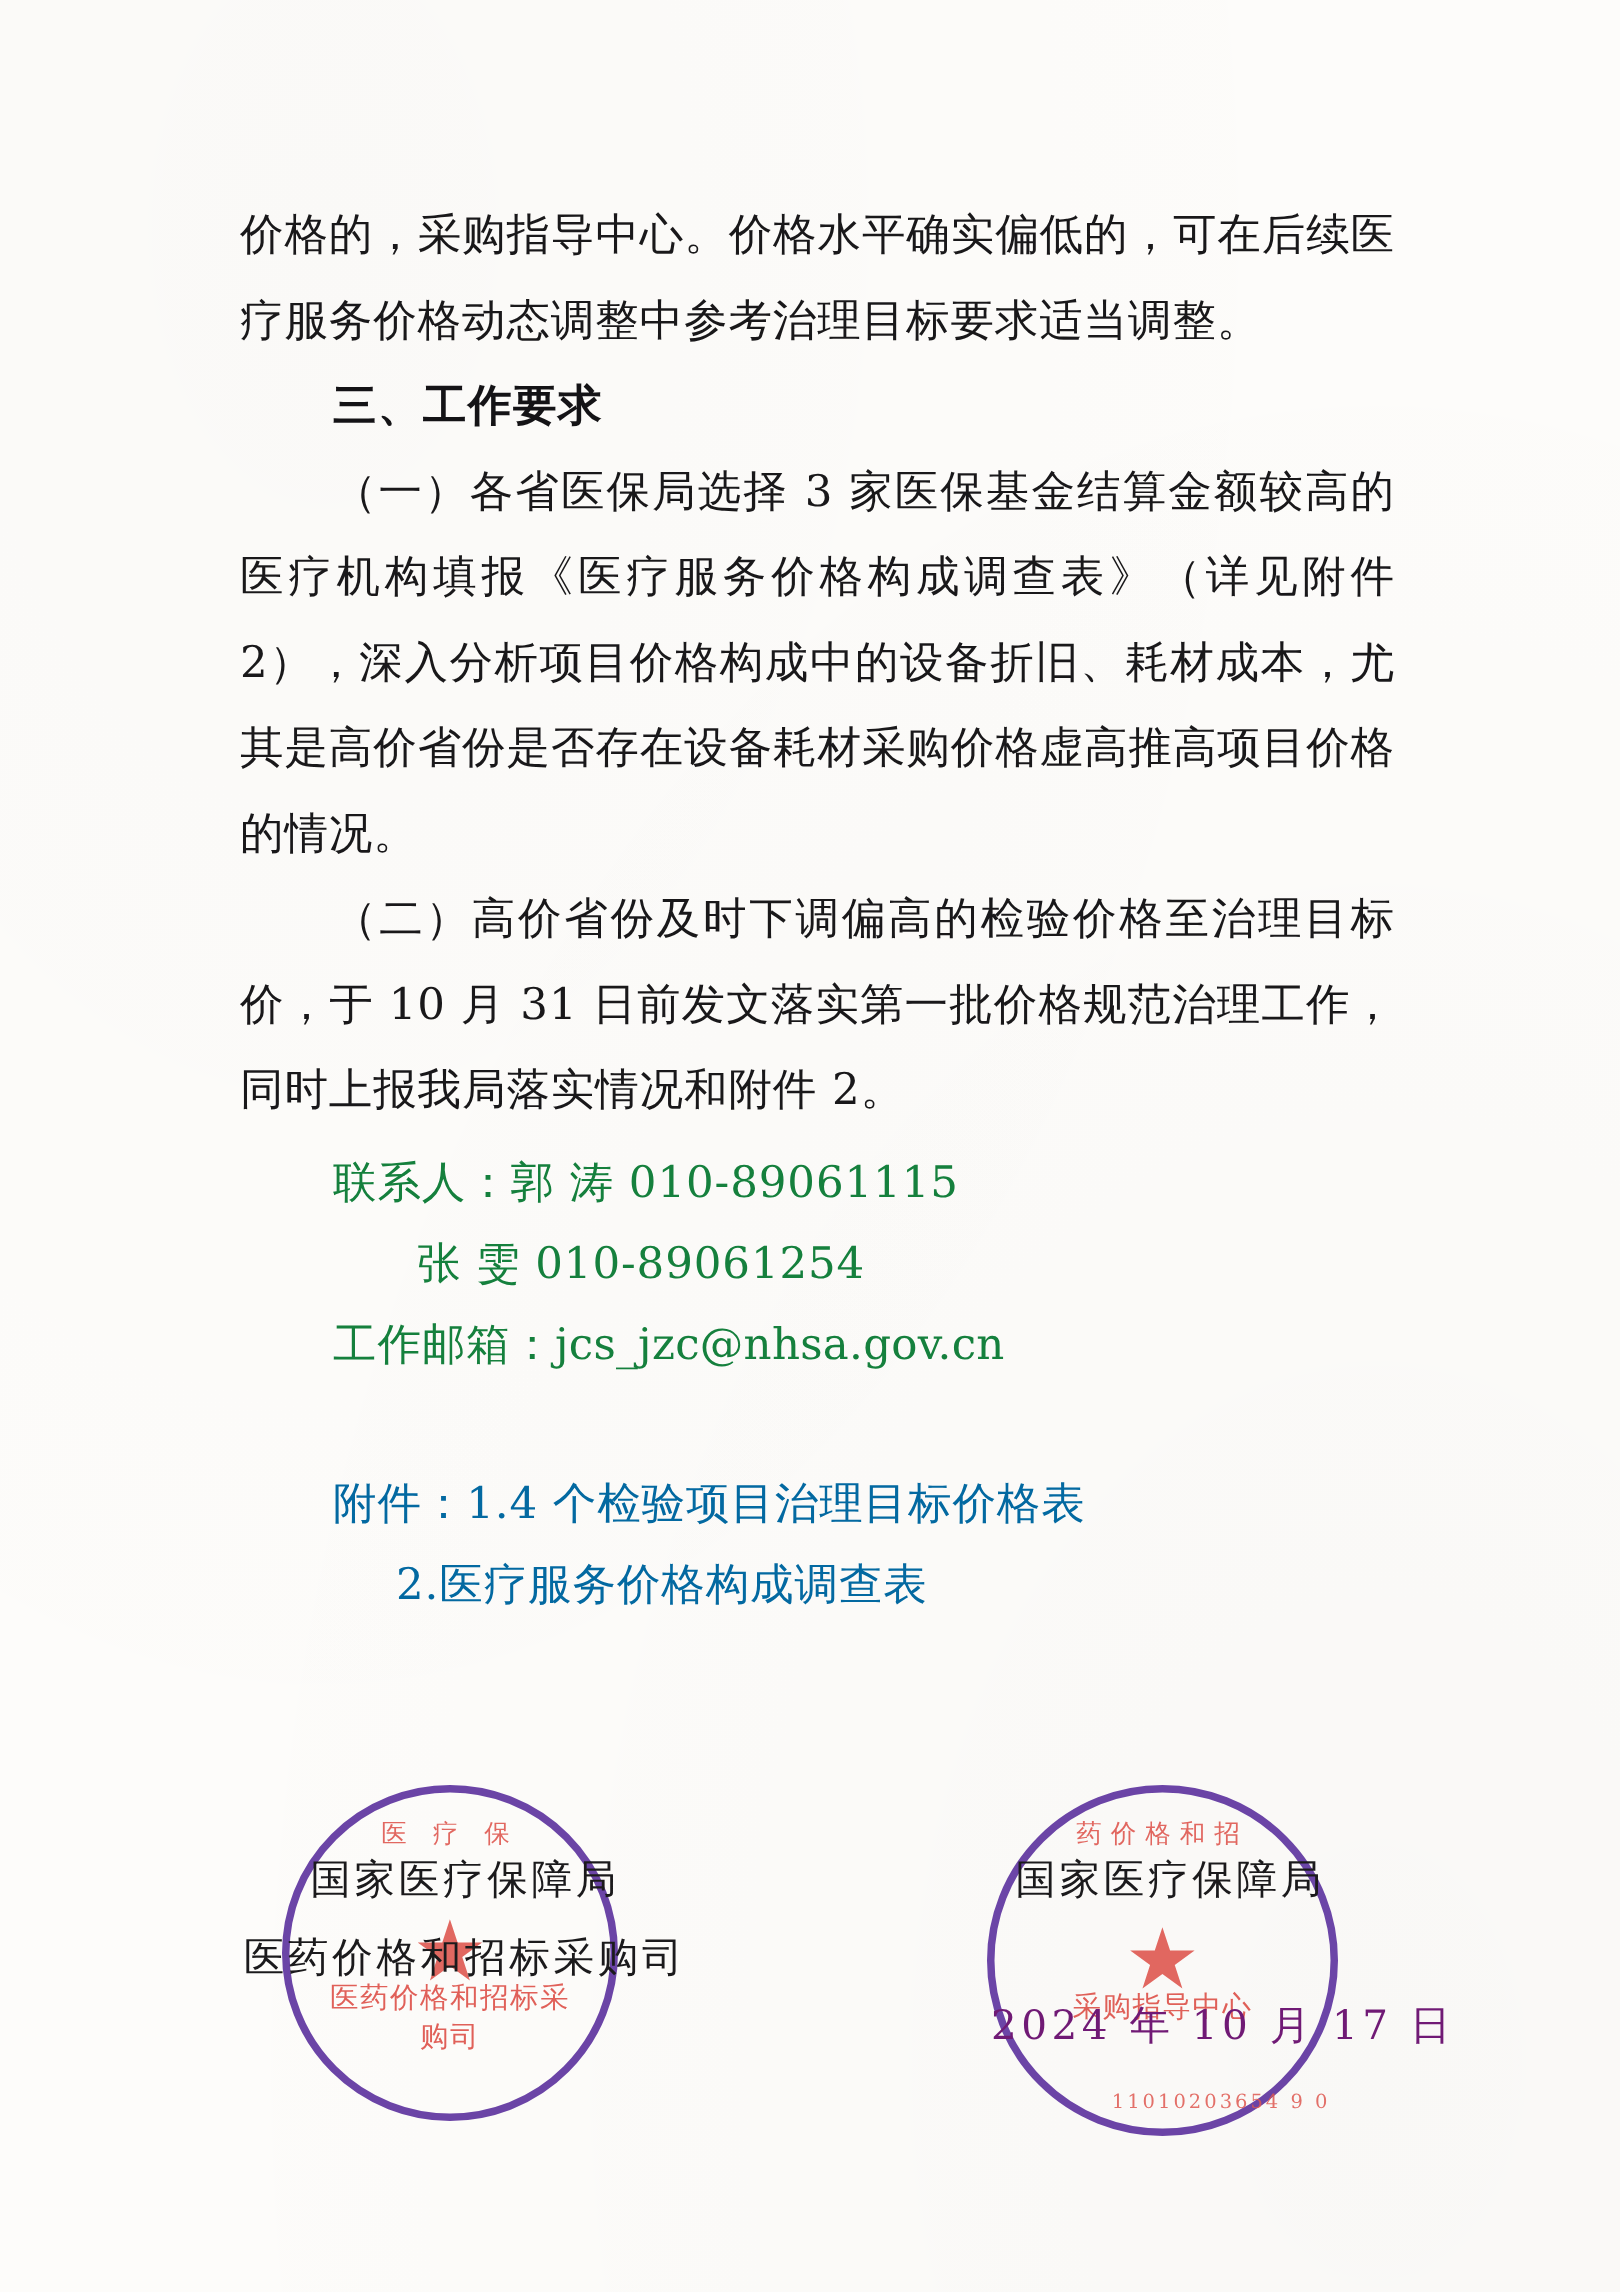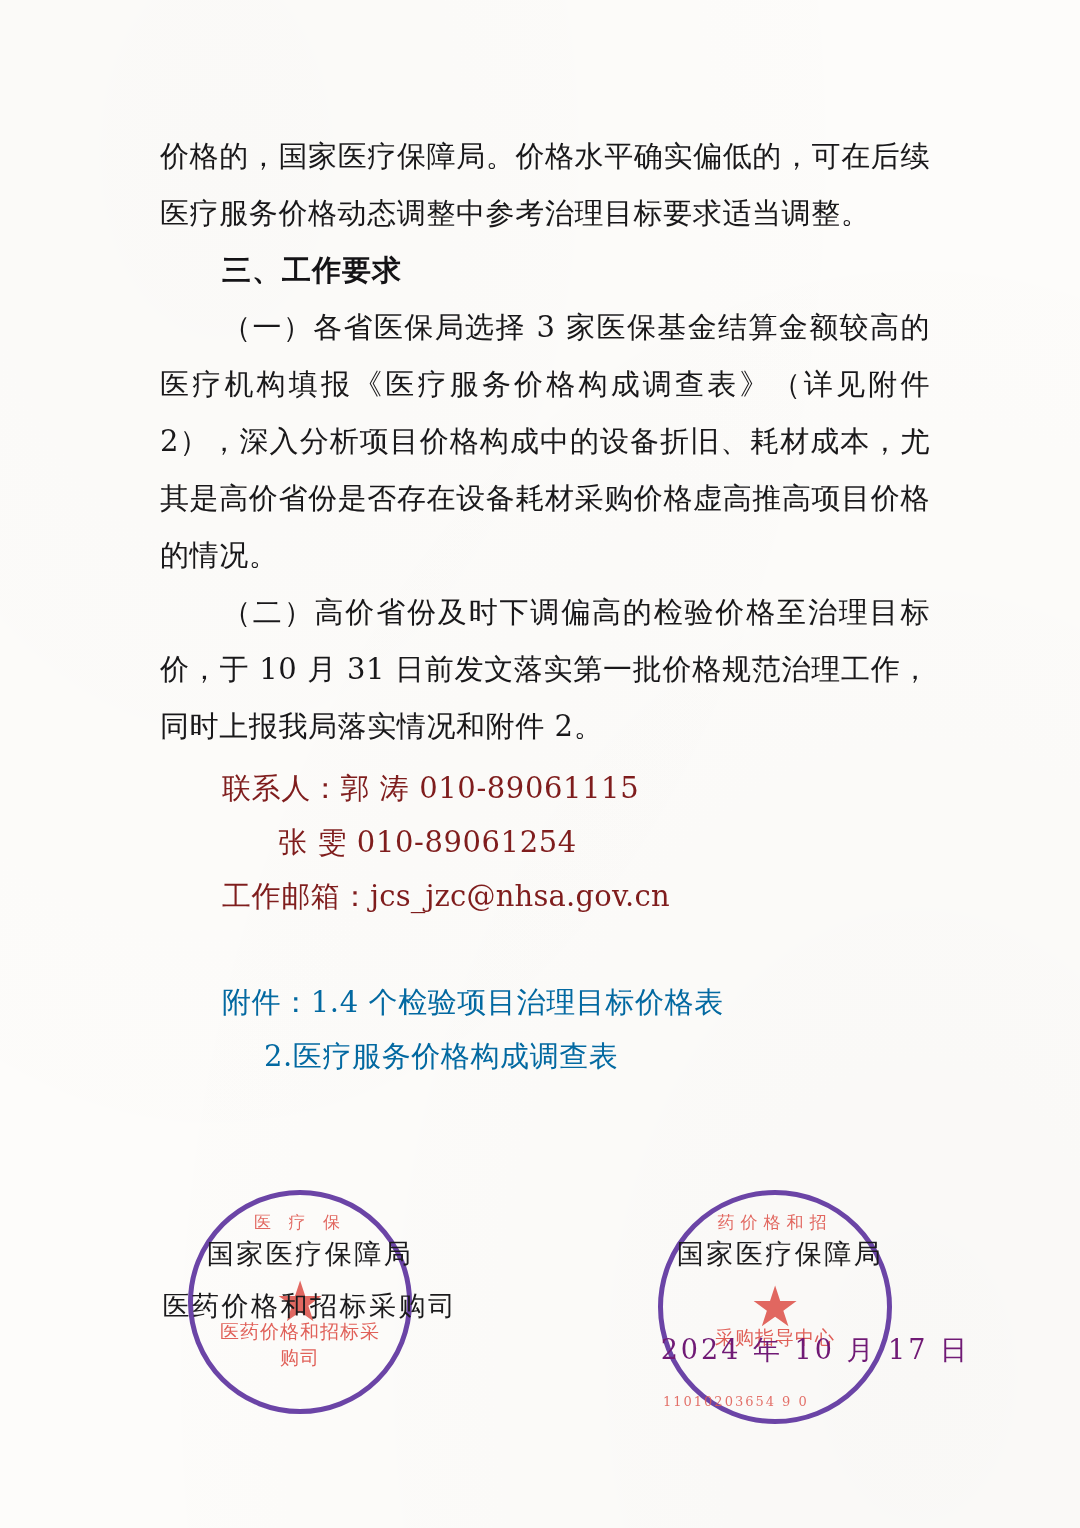--- a/index.html
+++ b/index.html
@@ -53,21 +53,21 @@
     font-weight: bold;
     text-indent: 62px;
     margin: 0;
   }
   .contact-block {
     margin-top: 6px;
   }
   .contact-line {
     font-size: 29px;
     line-height: 54px;
-    color: #7f1d1d;
+    color: #15803d;
     letter-spacing: 0.6px;
     text-indent: 62px;
   }
   .contact-line.sub {
     text-indent: 118px;
   }
   .attach-block {
     margin-top: 52px;
   }
   .attach-line {
@@ -170,21 +170,21 @@
     color: #d9352c;
     font-size: 19px;
     letter-spacing: 1px;
     opacity: 0.95;
   }
   .seal-code {
     position: absolute;
     left: 0;
     width: 100%;
     bottom: 10px;
-    text-align: left;
+    text-align: right;
     color: #d9352c;
     font-size: 13px;
     letter-spacing: 2px;
     opacity: 0.85;
   }
   .sign-date {
     position: absolute;
     left: 450px;
     top: 142px;
     width: 380px;
@@ -195,21 +195,21 @@
     white-space: nowrap;
   }
 </style>
 </head>
 <body>
 
 <div class="page">
 
   <div class="body-area">
 
-    <p class="para">价格的，国家医疗保障局。价格水平确实偏低的，可在后续医疗服务价格动态调整中参考治理目标要求适当调整。</p>
+    <p class="para">价格的，采购指导中心。价格水平确实偏低的，可在后续医疗服务价格动态调整中参考治理目标要求适当调整。</p>
 
     <p class="heading">三、工作要求</p>
 
     <p class="para indent">（一）各省医保局选择 3 家医保基金结算金额较高的医疗机构填报《医疗服务价格构成调查表》（详见附件 2），深入分析项目价格构成中的设备折旧、耗材成本，尤其是高价省份是否存在设备耗材采购价格虚高推高项目价格的情况。</p>
     <p class="para indent">（二）高价省份及时下调偏高的检验价格至治理目标价，于 10 月 31 日前发文落实第一批价格规范治理工作，同时上报我局落实情况和附件 2。</p>
 
     <div class="contact-block">
       <div class="contact-line">联系人：郭  涛 010-89061115</div>
       <div class="contact-line sub">张  雯 010-89061254</div>
       <div class="contact-line">

